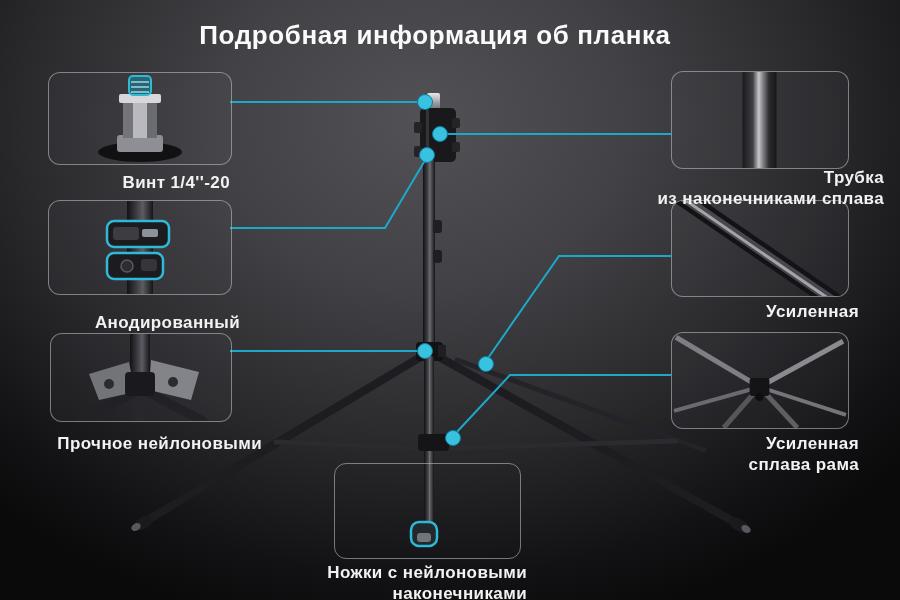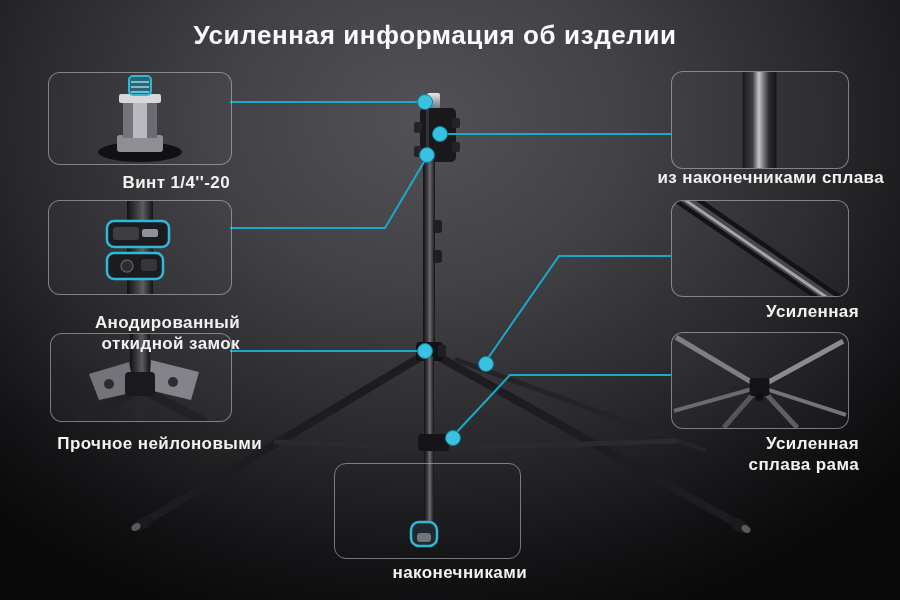--- a/index.html
+++ b/index.html
@@ -100,21 +100,21 @@
     <g stroke="#0e7e9c" stroke-width="1">
       <circle cx="425" cy="102" r="7.5" fill="#38c2e0"></circle>
       <circle cx="440" cy="134" r="7.5" fill="#38c2e0"></circle>
       <circle cx="427" cy="155" r="7.5" fill="#38c2e0"></circle>
       <circle cx="425" cy="351" r="7.5" fill="#38c2e0"></circle>
       <circle cx="486" cy="364" r="7.5" fill="#38c2e0"></circle>
       <circle cx="453" cy="438" r="7.5" fill="#38c2e0"></circle>
     </g>
   </svg>
 
-  <div id="title" class="abs">Усиленная информация об изделии</div>
+  <div id="title" class="abs">Подробная информация об планка</div>
 
   <div id="box-screw" class="abs callout-box">
     <svg viewBox="0 0 182 91">
       <ellipse cx="91" cy="79" rx="42" ry="10" fill="#111113"></ellipse>
       <rect x="68" y="62" width="46" height="17" rx="3" fill="#8e8e95"></rect>
       <rect x="74" y="28" width="34" height="37" fill="#b9b9bf"></rect>
       <rect x="74" y="28" width="10" height="37" fill="#74747b"></rect>
       <rect x="98" y="28" width="10" height="37" fill="#6b6b72"></rect>
       <rect x="70" y="21" width="42" height="9" rx="2" fill="#d8d8dc"></rect>
       <rect x="80" y="3" width="22" height="19" rx="4" fill="#2a6574" stroke-width="2" stroke="#2fb9d9"></rect>
@@ -193,30 +193,31 @@
       <rect x="78" y="45" width="20" height="18" rx="3" fill="#141416"></rect>
       <circle cx="88" cy="64" r="4" fill="#0e0e10"></circle>
     </svg>
   </div>
 
   <div id="box-feet" class="abs callout-box"></div>
 
   <div id="lbl-screw" class="abs callout-label">Винт 1/4''-20</div>
   <div id="lbl-lock" class="abs callout-label">
     <div>Анодированный</div>
-    <div>откидной замок</div>
   </div>
   <div id="lbl-joint" class="abs callout-label">Прочное нейлоновыми</div>
   <div id="lbl-tube" class="abs callout-label">
+    <div>Трубка</div>
     <div>из наконечниками сплава</div>
   </div>
   <div id="lbl-brace" class="abs callout-label">
     <div>Усиленная</div>
   </div>
   <div id="lbl-frame" class="abs callout-label">
     <div>Усиленная</div>
     <div>сплава рама</div>
   </div>
   <div id="lbl-feet" class="abs callout-label">
+    <div>Ножки с нейлоновыми</div>
     <div>наконечниками</div>
   </div>
 
 </div>
 
 </body></html>

